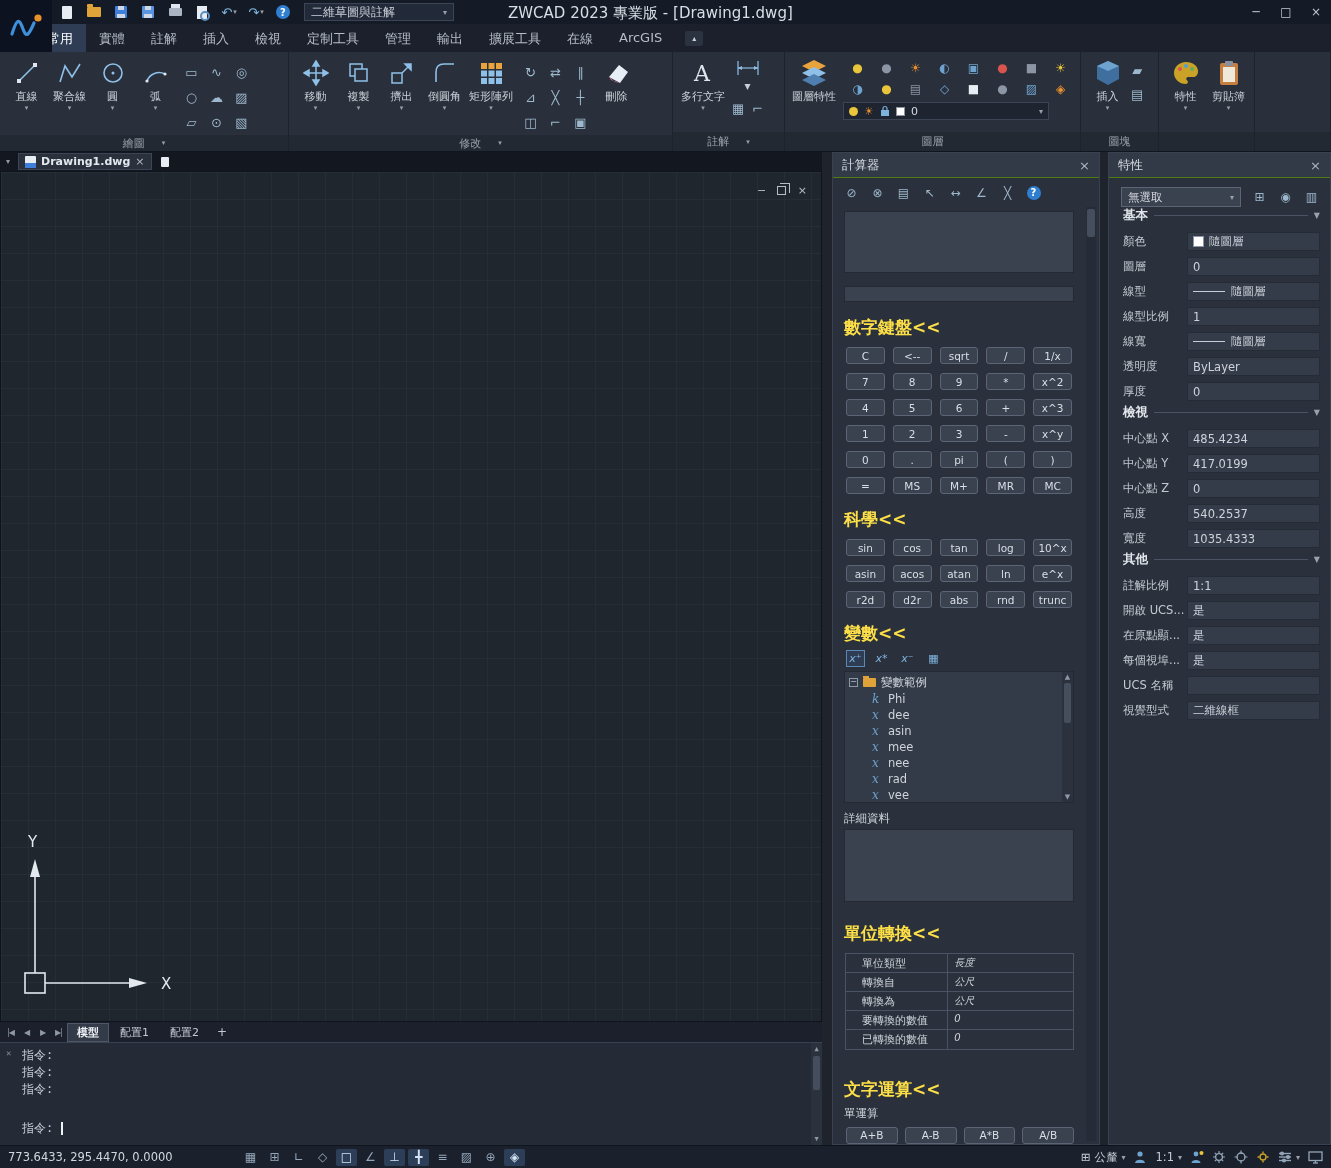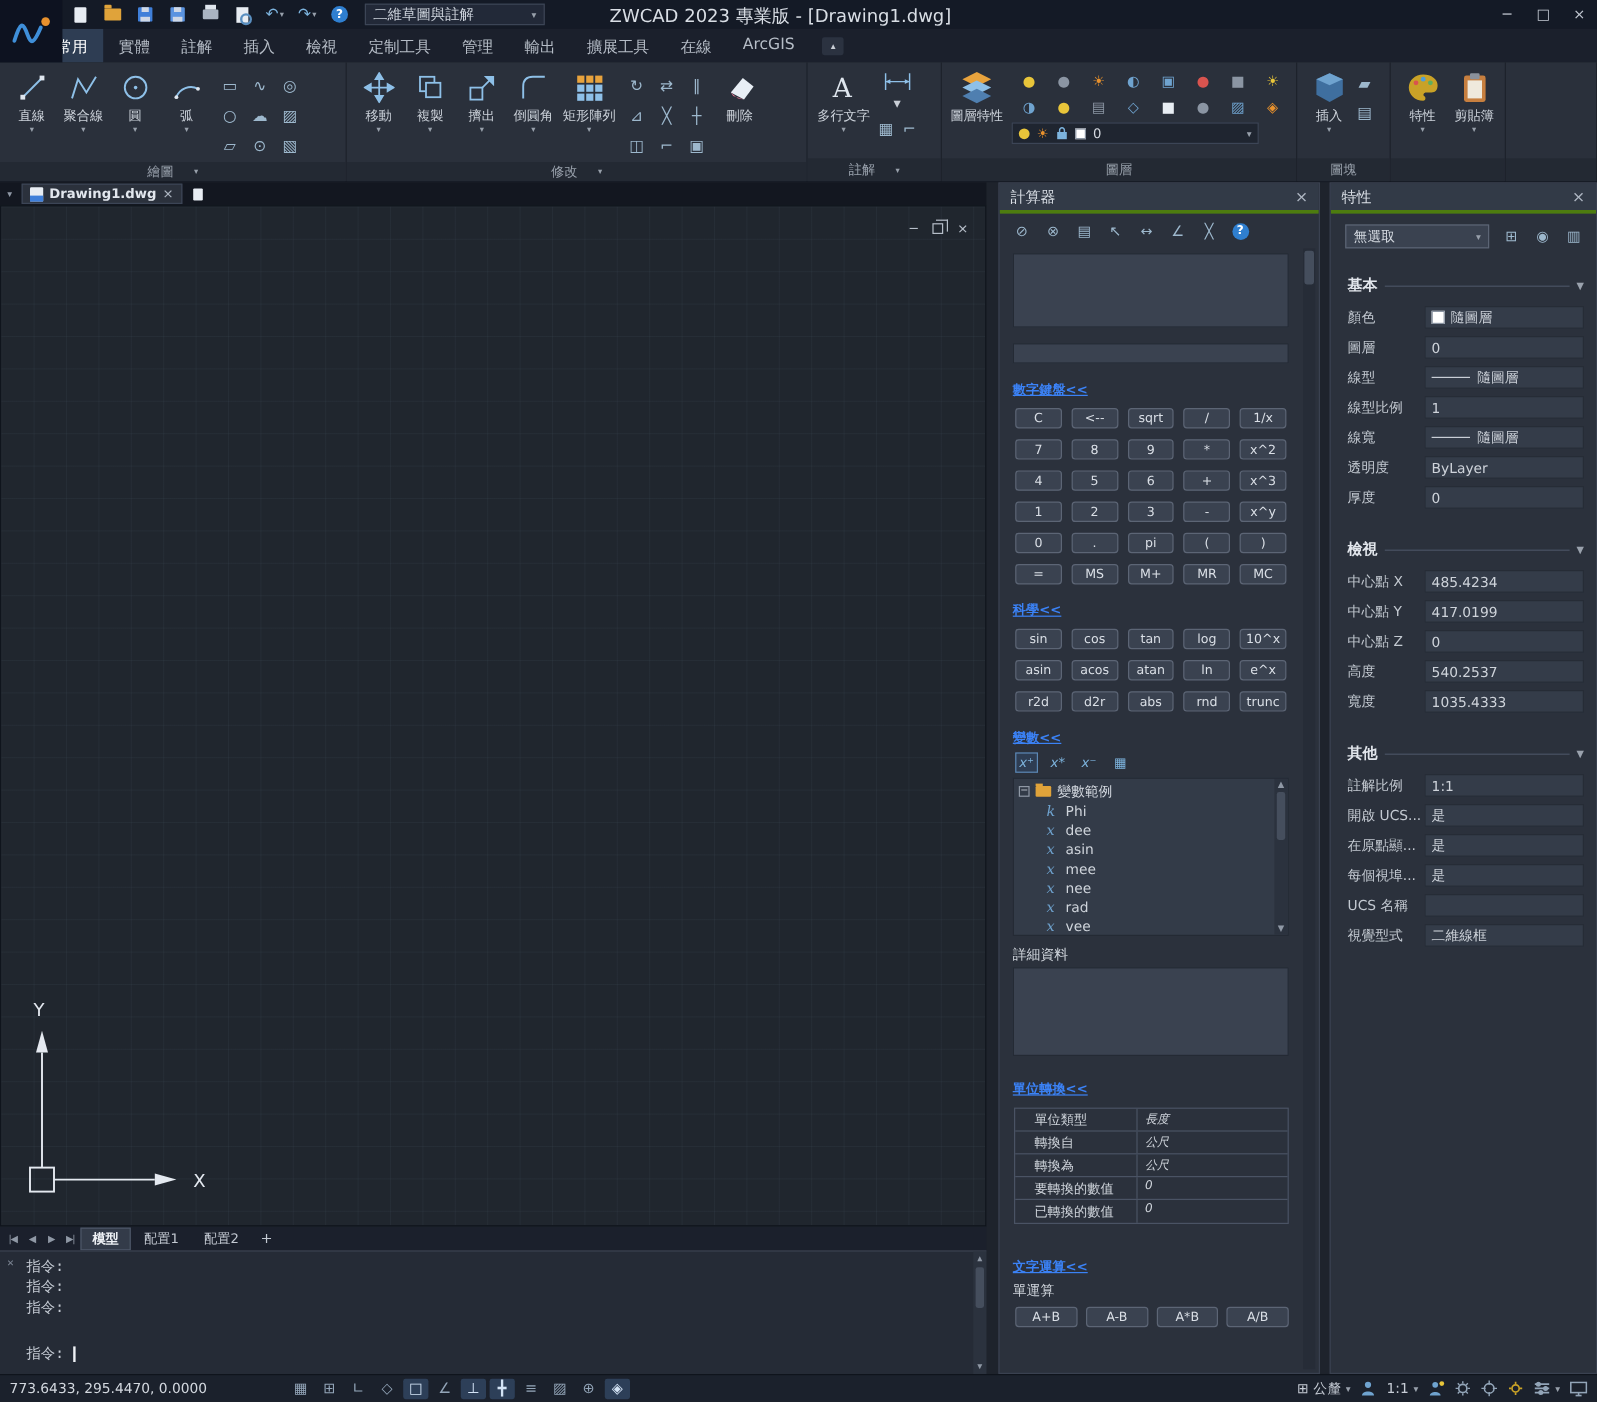--- a/index.html
+++ b/index.html
@@ -97,28 +97,28 @@
   .cursor { display:inline-block; width:1.5px; height:13px; background:#eef1f5; margin-left:8px; vertical-align:text-bottom; }
   .cmd-scroll { position:absolute; right:0; top:0; bottom:0; width:11px; background:#2b323e; font-size:7px; color:#8f98a5; text-align:center; }
   .cmd-scroll .arr-up { position:absolute; top:2px; left:0; right:0; }
   .cmd-scroll .arr-dn { position:absolute; bottom:2px; left:0; right:0; }
   .cmd-scroll .thumb { position:absolute; top:13px; left:2px; width:7px; height:34px; background:#454e5d; border-radius:2px; }
 
   
   .palette { background:#2b313c; border:1px solid #3a4150; display:flex; flex-direction:column; overflow:hidden; position:relative; flex:0 0 auto; }
   .calc { width:268px; margin-left:10px; }
   .props { width:223px; margin-left:8px; }
-  .pal-title { height:25px; background:#323a47; border-bottom:3px solid #4d7c0f; display:flex; align-items:center; padding:0 9px; font-size:12.5px; color:#d9dee5; flex:0 0 auto; }
+  .pal-title { height:25px; background:#323a47; border-bottom:1px solid #4d7c0f; display:flex; align-items:center; padding:0 9px; font-size:12.5px; color:#d9dee5; flex:0 0 auto; }
   .pal-close { margin-left:auto; color:#aeb6c2; font-size:13px; }
   .calc-toolbar { display:flex; gap:5px; padding:5px 8px 2px; }
   .ct-icon { width:21px; height:19px; display:inline-flex; align-items:center; justify-content:center; color:#9db8cd; font-size:12px; }
   .ct-icon.c-help i { font-style:normal; background:#2f7fd0; color:#fff; width:14px; height:14px; border-radius:50%; font-size:10px; font-weight:bold; display:flex; align-items:center; justify-content:center; }
   .calc-display { height:62px; margin:7px 25px 0 11px; background:#3a4250; border:1px solid #242a34; }
   .calc-input { height:17px; margin:13px 25px 0 11px; background:#3a4250; border:1px solid #242a34; }
-  .sec-h { font-weight:bold; color:#3b82f6; font-size:11px; padding:0 11px; margin-top:14px;text-decoration:underline; }
+  .sec-h { font-weight:bold; color:#fde047; font-size:17px; padding:0 11px; margin-top:14px; }
   .sec-h.gap-lg { margin-top:20px; }
   .sec-h.gap-xl { margin-top:28px; }
   .key-grid { display:grid; grid-template-columns:repeat(5,1fr); gap:9px 8px; padding:8px 27px 0 13px; }
   .calc-key { height:17px; background:#3a4250; border:1px solid #5c6575; border-radius:3px; color:#dadfe6; font-size:10.5px; font-family:inherit; line-height:14px; padding:0; }
   .vars-toolbar { display:flex; gap:7px; padding:5px 13px 2px; }
   .vt-icon { min-width:19px; height:17px; display:inline-flex; align-items:center; justify-content:center; color:#7db4de; font-size:11px; border:1px solid transparent; }
   .vt-icon.active { border-color:#5c88b5; background:#2e3d53; }
   .vars-tree { margin:2px 25px 0 11px; height:132px; background:#333b48; border:1px solid #242a34; position:relative; overflow:hidden; padding-top:2px; }
   .tree-root { display:flex; align-items:center; gap:5px; padding:1px 4px; color:#d5dae1; font-size:11.5px; }
   .expander { width:9px; height:9px; border:1px solid #8f98a5; font-size:8px; line-height:6px; text-align:center; color:#c3c9d2; flex:0 0 auto; }
@@ -141,21 +141,21 @@
   .op-row { display:flex; gap:7px; padding:6px 25px 0 13px; }
   .op-row .calc-key { flex:1; }
   .pal-scroll { position:absolute; right:3px; top:54px; bottom:3px; width:10px; background:#262c37; }
   .pal-scroll .thumb { position:absolute; top:2px; left:1px; width:8px; height:28px; background:#454e5d; border-radius:2px; }
 
   
   .sel-row { display:flex; gap:5px; padding:9px 8px 0 12px; }
   .sel-combo { width:120px; height:20px; background:#3a4250; border:1px solid #5c6575; display:flex; align-items:center; justify-content:space-between; padding:0 6px; font-size:11.5px; color:#d5dae1; }
   .sel-combo .caret { font-size:8px; color:#98a0ab; }
   .sel-icons { display:flex; gap:5px; margin-left:auto; }
-  .prop-h { display:flex; align-items:center; gap:6px; padding:0 10px 0 14px; margin-top:23px; color:#e2e6ec; font-size:12.5px; font-weight:bold;text-align:right; }
+  .prop-h { display:flex; align-items:center; gap:6px; padding:0 10px 0 14px; color:#e2e6ec; font-size:12.5px; font-weight:bold;text-align:right; }
   .prop-h .h-line { flex:1; height:1px; background:#4a5364; }
   .prop-h .caret { font-size:8px; color:#9aa2ad; font-weight:normal; }
   .p-rows { margin-top:5px; }
   .p-row { display:flex; align-items:center; height:25px; padding-left:14px; }
   .p-lbl { width:64px; font-size:11.5px; color:#c3c9d1; white-space:nowrap; overflow:hidden; flex:0 0 auto; }
   .p-val { flex:1; margin-right:10px; height:19px; background:#343c49; border:1px solid #262c36; display:flex; align-items:center; padding:0 5px; font-size:11.5px; color:#ced3da; white-space:nowrap; overflow:hidden; }
   .p-row.swatch .p-val::before { content:""; width:9px; height:9px; background:#ffffff; border:1px solid #8b95a3; margin-right:5px; flex:0 0 auto; }
   .p-row.linetype .p-val::before { content:""; width:32px; height:1px; background:#c9ced6; margin-right:6px; flex:0 0 auto; }
 
   

